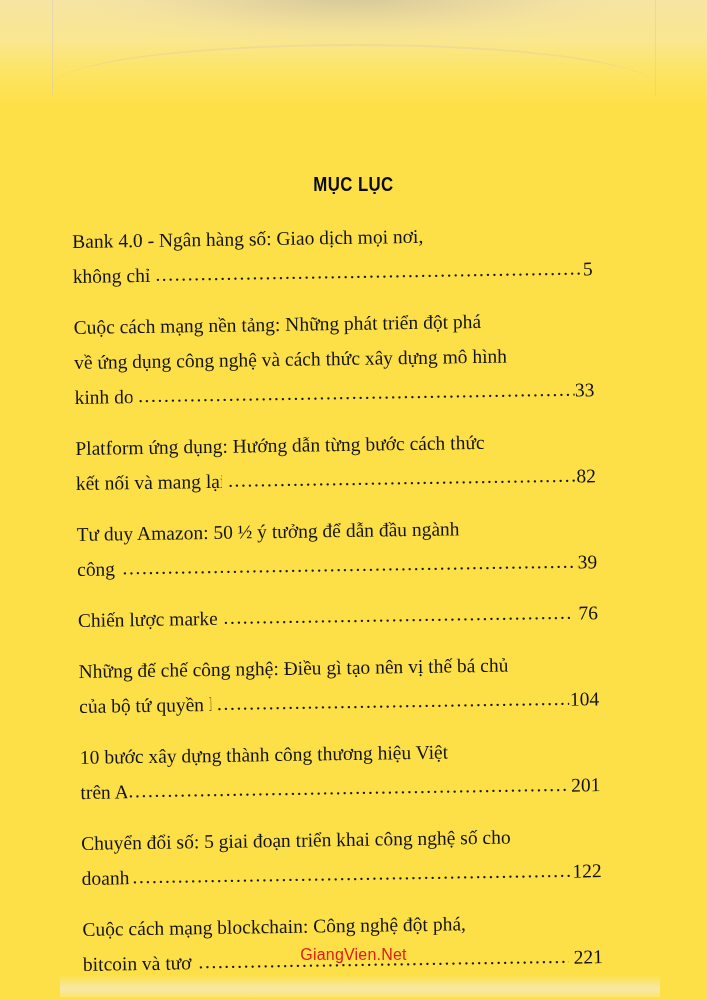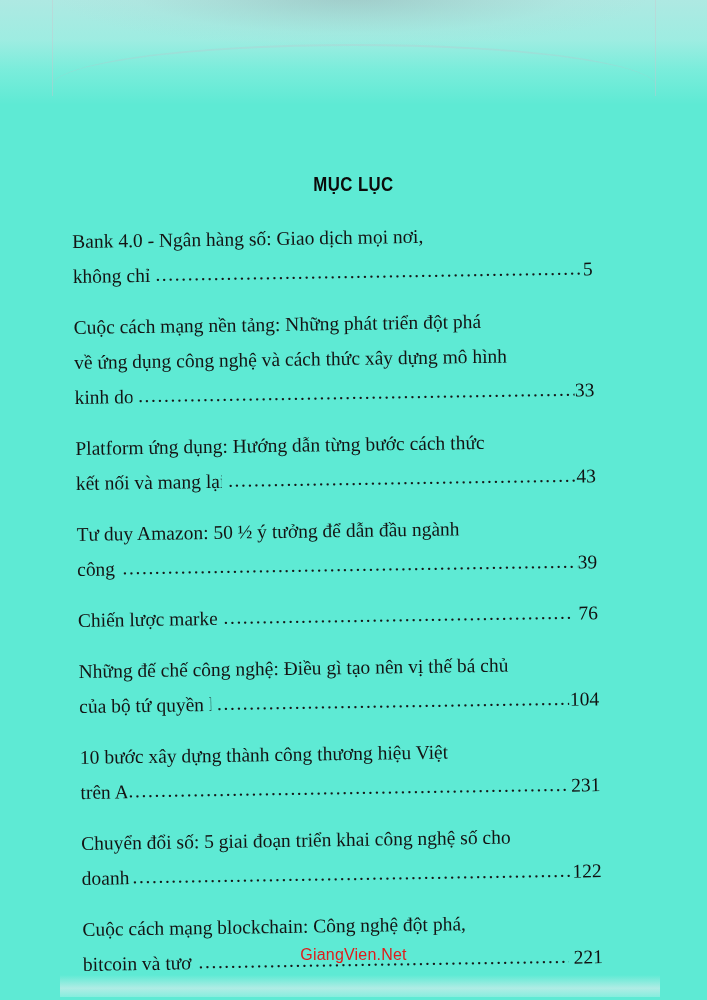--- a/index.html
+++ b/index.html
@@ -5,21 +5,21 @@
   html, body {
     margin: 0;
     padding: 0;
     background: #ffffff;
   }
 
   #page {
     position: relative;
     width: 707px;
     height: 1000px;
-    background: #5eead4;
+    background: #fde047;
     overflow: hidden;
     font-family: "Liberation Serif", "DejaVu Serif", serif;
   }
 
   
   .scan-shadow {
     position: absolute;
     left: 0;
     top: 0;
     width: 707px;
@@ -198,21 +198,21 @@
           <span class="page-no">33</span>
         </div>
       </div>
       <div class="toc-entry">
         <div class="entry-line plain">
           <span class="entry-text">Platform ứng dụng: Hướng dẫn từng bước cách thức</span>
         </div>
         <div class="entry-line">
           <span class="entry-text">kết nối và mang lại giá trị cho khách hàng của bạn</span>
           <span class="leader pad-left"></span>
-          <span class="page-no">43</span>
+          <span class="page-no">82</span>
         </div>
       </div>
       <div class="toc-entry">
         <div class="entry-line plain">
           <span class="entry-text">Tư duy Amazon: 50 ½ ý tưởng để dẫn đầu ngành</span>
         </div>
         <div class="entry-line">
           <span class="entry-text">công nghệ</span>
           <span class="leader pad-left"></span>
           <span class="page-no">39</span>
@@ -235,21 +235,21 @@
           <span class="page-no">104</span>
         </div>
       </div>
       <div class="toc-entry">
         <div class="entry-line plain">
           <span class="entry-text">10 bước xây dựng thành công thương hiệu Việt</span>
         </div>
         <div class="entry-line">
           <span class="entry-text">trên Amazon</span>
           <span class="leader pad-right"></span>
-          <span class="page-no">231</span>
+          <span class="page-no">201</span>
         </div>
       </div>
       <div class="toc-entry">
         <div class="entry-line plain">
           <span class="entry-text">Chuyển đổi số: 5 giai đoạn triển khai công nghệ số cho</span>
         </div>
         <div class="entry-line">
           <span class="entry-text">doanh nghiệp</span>
           <span class="leader"></span>
           <span class="page-no">122</span>

